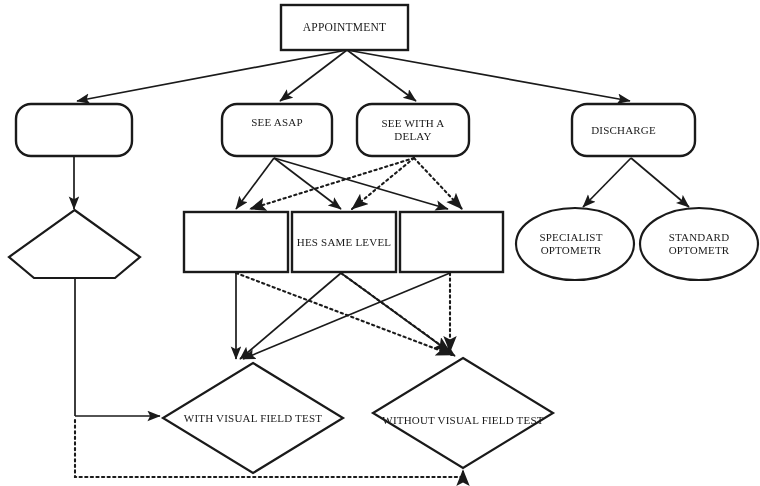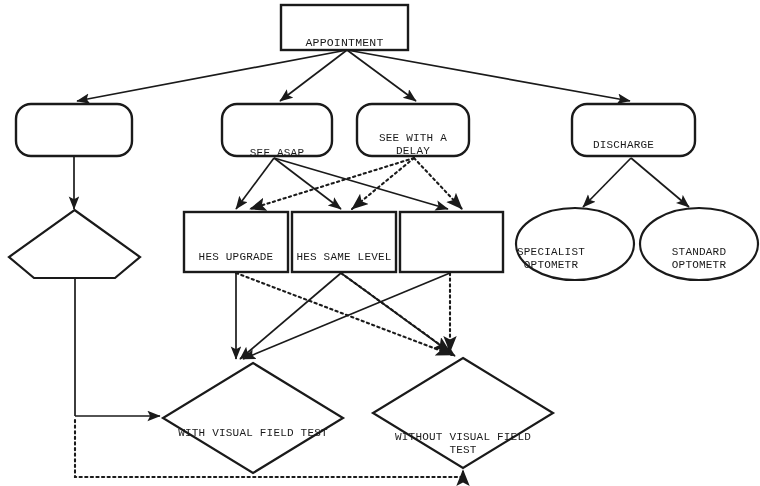--- a/index.html
+++ b/index.html
@@ -4,25 +4,24 @@
 <style>
   html,body{margin:0;padding:0;background:#ffffff;}
   body{width:760px;height:486px;overflow:hidden;font-family:"Liberation Serif","DejaVu Serif",serif;}
   #canvas{position:relative;width:760px;height:486px;background:#ffffff;}
   svg.layer{position:absolute;top:0;left:0;width:760px;height:486px;}
   .node-label{
     position:absolute;
     display:flex;align-items:center;justify-content:center;
     text-align:center;
     color:#1a1a1a;
-    font-family:Liberation Mono, monospace;
+    font-family:Liberation Serif, serif;
     line-height:1.18;
     pointer-events:none;
     letter-spacing:.2px;
-    margin-top:15px;
   }
   .lbl-md{font-size:11px;}
   .lbl-lg{font-size:11.5px;}
 </style>
 </head>
 <body>
 
 <div id="canvas">
 
   <svg class="layer" viewBox="0 0 760 486" xmlns="http://www.w3.org/2000/svg">
@@ -87,27 +86,26 @@
       <ellipse cx="575" cy="244" rx="59" ry="36" stroke-width="2.2"></ellipse>
       <ellipse cx="699" cy="244" rx="59" ry="36" stroke-width="2.2"></ellipse>
 
       <polygon points="253,363 343,418 253,473 163,418" stroke-width="2.2"></polygon>
       <polygon points="463,358 553,413 463,468 373,413" stroke-width="2.2"></polygon>
     </g>
   </svg>
 
   <div class="node-label lbl-lg" style="left:281px;top:5px;width:127px;height:45px;">APPOINTMENT</div>
 
-  <div class="node-label lbl-md" style="left:222px;top:112px;width:110px;height:52px;border-radius:14px;">SEE ASAP</div>
+  <div class="node-label lbl-md" style="left:222px;top:96px;width:110px;height:52px;border-radius:14px;">SEE ASAP</div>
   <div class="node-label lbl-md" style="left:357px;top:104px;width:112px;height:52px;padding:0 14px;box-sizing:border-box;">SEE WITH A DELAY</div>
   <div class="node-label lbl-md" style="left:572px;top:104px;width:103px;height:52px;">DISCHARGE</div>
 
 
-  <div class="node-label lbl-md" style="left:184px;top:212px;width:104px;height:60px;">HES UPGRADE</div>
   <div class="node-label lbl-md" style="left:292px;top:212px;width:104px;height:60px;padding:0 0;box-sizing:border-box;">HES SAME LEVEL</div>
 
-  <div class="node-label lbl-md" style="left:492px;top:208px;width:118px;height:72px;padding:0 14px;box-sizing:border-box;">SPECIALIST OPTOMETR</div>
+  <div class="node-label lbl-md" style="left:512px;top:208px;width:118px;height:72px;padding:0 14px;box-sizing:border-box;">SPECIALIST OPTOMETR</div>
   <div class="node-label lbl-md" style="left:171px;top:398px;width:164px;height:40px;">WITH VISUAL FIELD TEST</div>
 
   <div class="node-label lbl-md" style="left:640px;top:208px;width:118px;height:72px;padding:0 16px;box-sizing:border-box;">STANDARD OPTOMETR</div>
-  <div class="node-label lbl-md" style="left:381px;top:409px;width:164px;height:40px;">WITHOUT VISUAL FIELD TEST</div>
+  <div class="node-label lbl-md" style="left:381px;top:400px;width:164px;height:40px;">WITHOUT VISUAL FIELD TEST</div>
 
 </div>
 
 </body></html>

